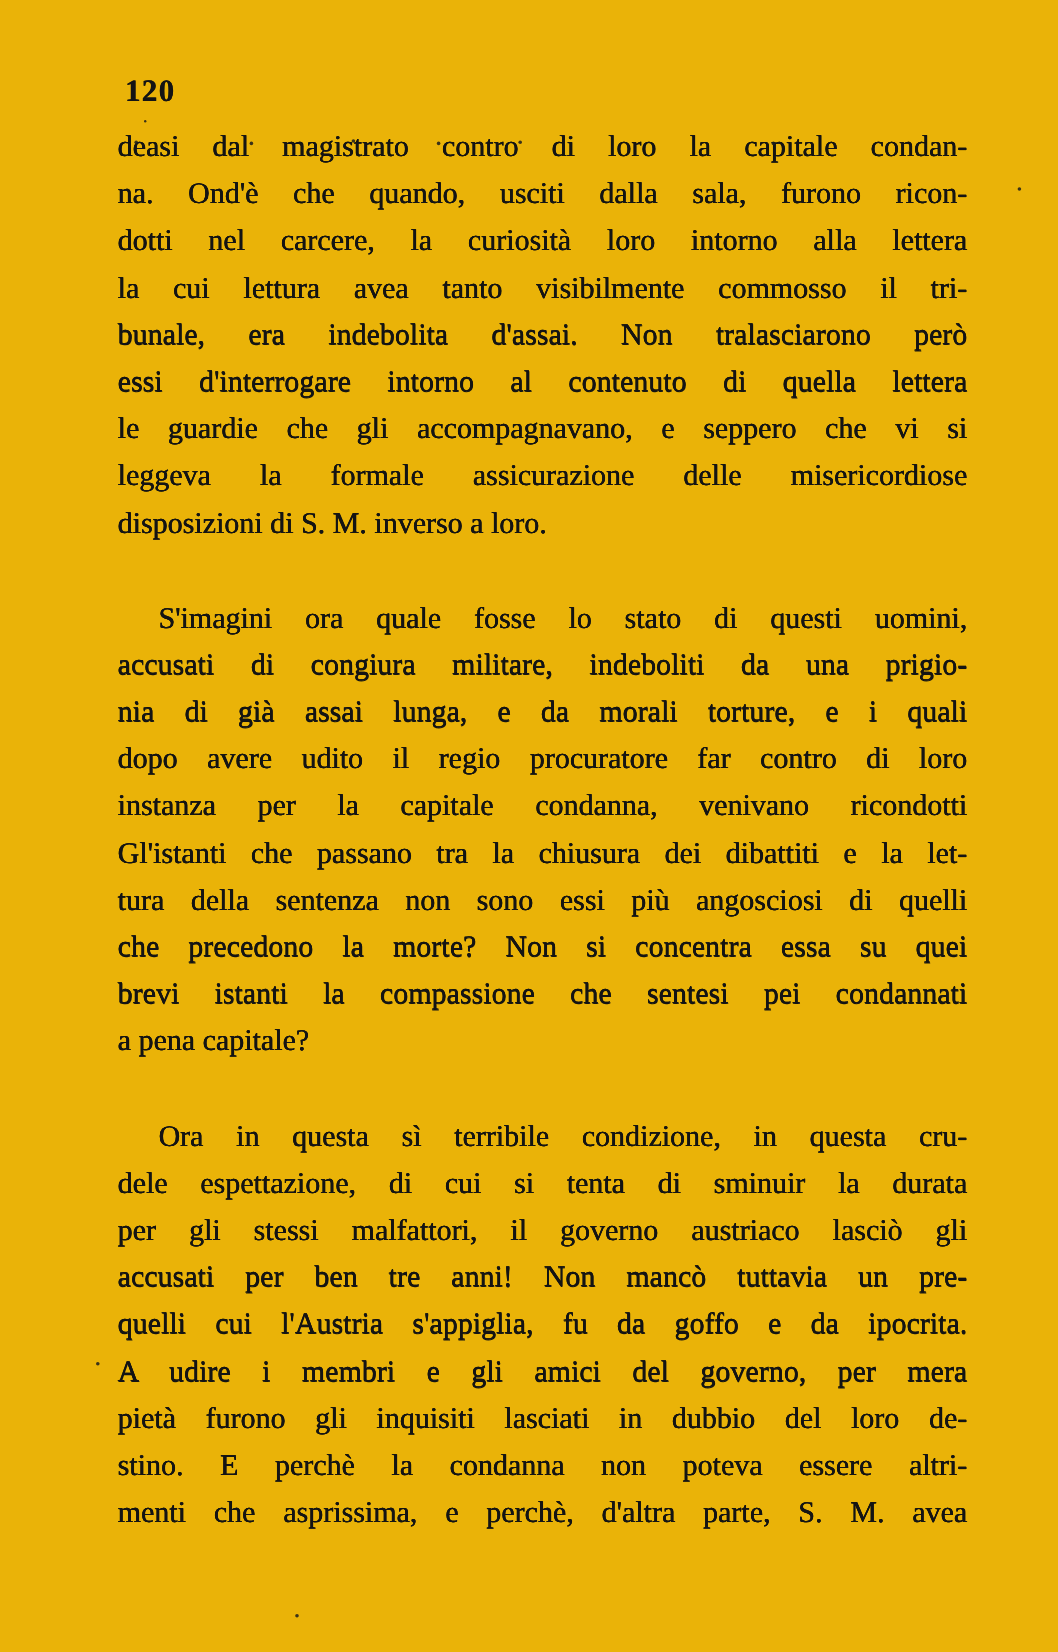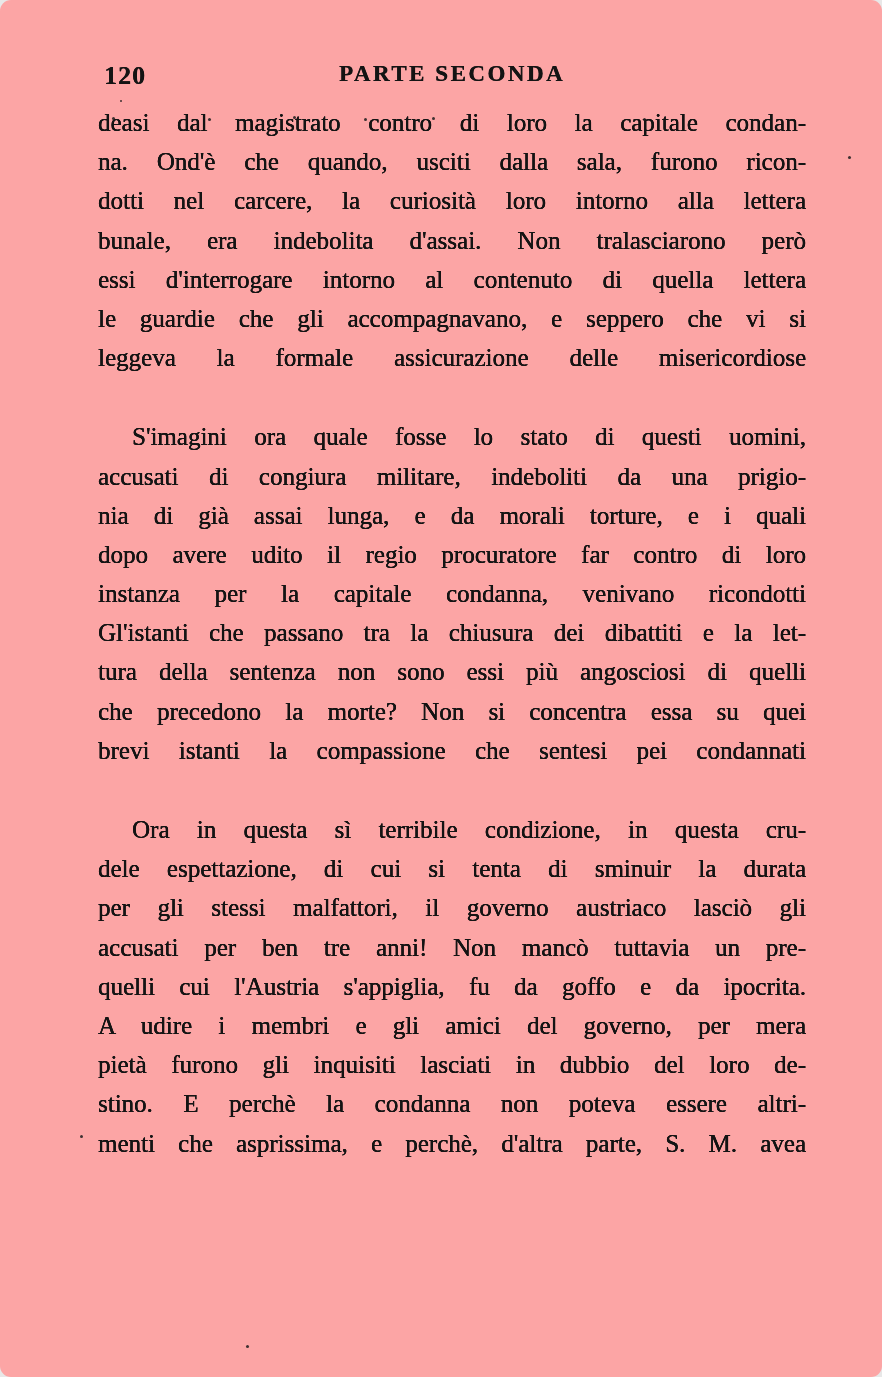--- a/index.html
+++ b/index.html
@@ -4,25 +4,24 @@
 <style>
   html, body {
     margin: 0;
     padding: 0;
     background: #e8e8e8;
   }
   .scan-page {
     position: relative;
     width: 882px;
     height: 1377px;
-    background: #fca5a5;
+    background: #eab308;
     font-family: "Liberation Serif", "DejaVu Serif", serif;
     color: #141414;
     overflow: hidden;
-    border-radius: 11px;
   }
   
   .header-row {
     position: absolute;
     top: 58px;
     left: 98px;
     width: 708px;
     height: 36px;
   }
   .page-number {
@@ -77,40 +76,42 @@
     opacity: 0.85;
   }
 </style>
 </head>
 <body>
 
 <div class="scan-page">
 
   <div class="header-row">
     <span class="page-number">120</span>
-    <span class="running-title">PARTE SECONDA</span>
   </div>
 
   <div class="page-body">
       <div class="line">deasi dal magistrato  contro di loro la capitale condan-</div>
       <div class="line">na. Ond'è che quando, usciti  dalla sala, furono ricon-</div>
       <div class="line">dotti nel carcere, la curiosità loro intorno alla  lettera</div>
+      <div class="line">la cui lettura avea tanto visibilmente  commosso  il tri-</div>
       <div class="line">bunale, era indebolita d'assai. Non  tralasciarono però</div>
       <div class="line">essi d'interrogare  intorno al contenuto di quella lettera</div>
       <div class="line">le guardie che gli accompagnavano, e seppero che vi si</div>
       <div class="line">leggeva la formale  assicurazione  delle  misericordiose</div>
+      <div class="line endline">disposizioni di S. M. inverso a loro.</div>
       <div class="line indent">S'imagini ora quale fosse lo stato di  questi  uomini,</div>
       <div class="line">accusati di congiura militare, indeboliti da una prigio-</div>
       <div class="line">nia di già assai lunga, e da morali torture, e i  quali</div>
       <div class="line">dopo avere udito il regio procuratore far contro di loro</div>
       <div class="line">instanza per la capitale condanna, venivano ricondotti</div>
       <div class="line">Gl'istanti che passano tra la chiusura dei dibattiti e la let-</div>
       <div class="line">tura della sentenza non sono essi più angosciosi di quelli</div>
       <div class="line">che precedono la  morte? Non si concentra essa su quei</div>
       <div class="line">brevi istanti la compassione che sentesi pei condannati</div>
+      <div class="line endline">a pena capitale?</div>
       <div class="line indent">Ora in questa sì terribile condizione, in questa cru-</div>
       <div class="line">dele espettazione, di cui si tenta  di sminuir  la durata</div>
       <div class="line">per gli stessi malfattori, il governo austriaco lasciò gli</div>
       <div class="line">accusati per ben tre anni! Non mancò tuttavia un pre-</div>
       <div class="line">quelli cui l'Austria s'appiglia, fu da goffo e da ipocrita.</div>
       <div class="line">A udire i membri e gli amici del governo, per mera</div>
       <div class="line">pietà furono gli inquisiti lasciati in dubbio del loro de-</div>
       <div class="line">stino. E perchè la  condanna  non  poteva  essere  altri-</div>
       <div class="line">menti che asprissima, e perchè, d'altra parte, S. M. avea</div>
     </div>

